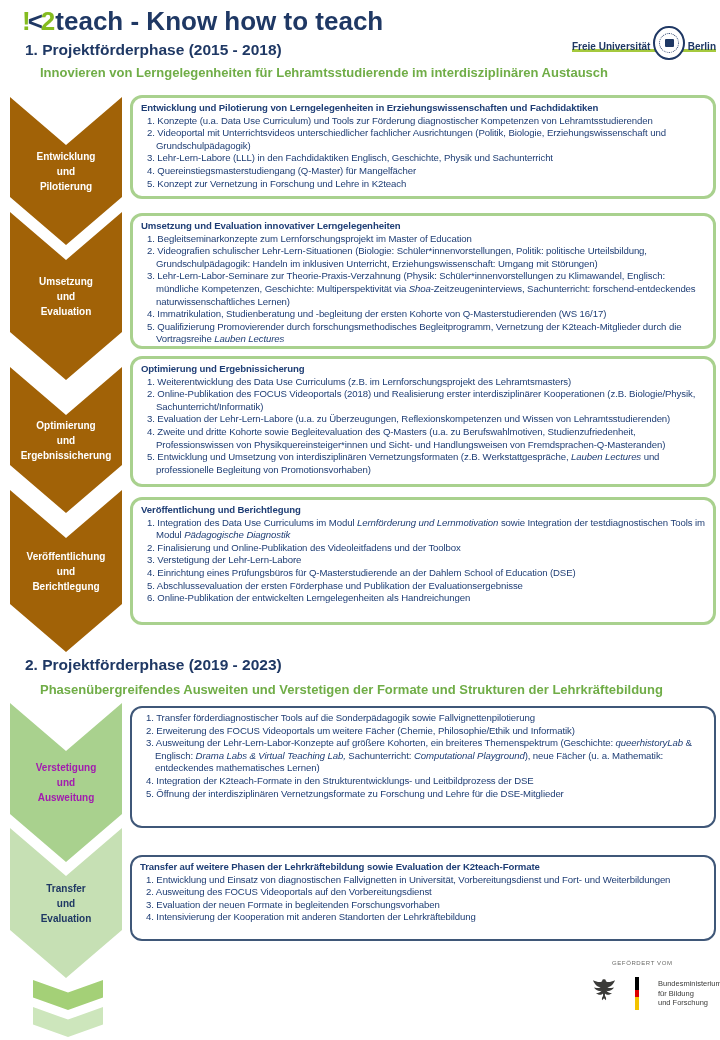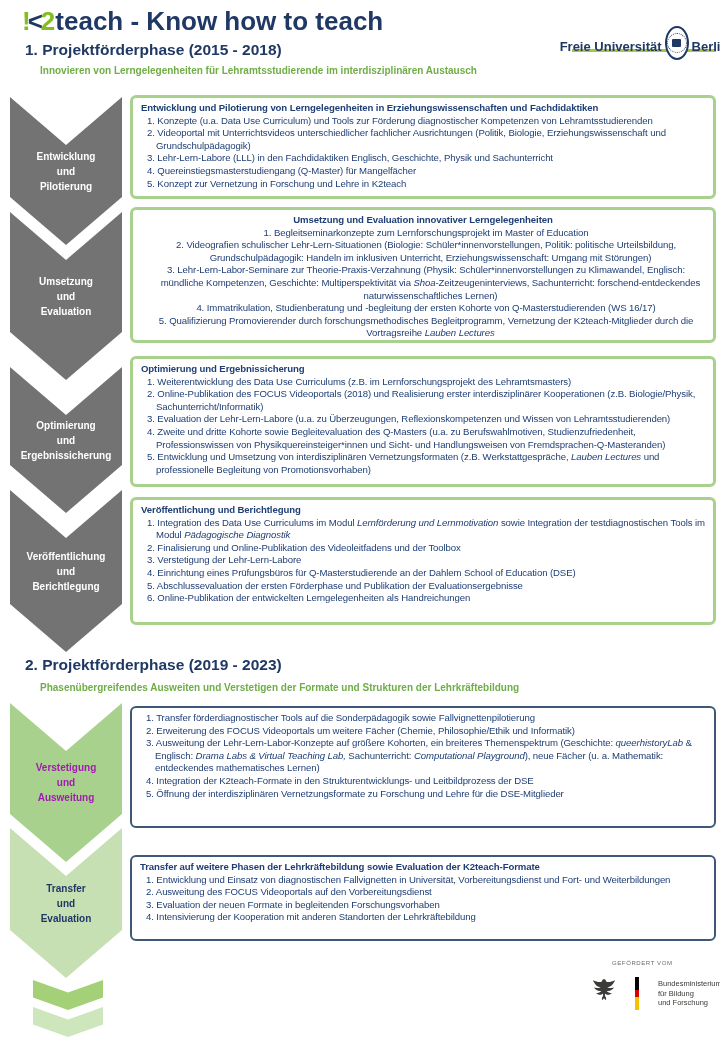--- a/index.html
+++ b/index.html
@@ -8,60 +8,60 @@
 
   
   .logo{position:absolute;left:22px;top:4px;font-size:26px;font-weight:bold;line-height:34px;white-space:nowrap;}
   .logo .green{color:#85BC20;}
   .logo .navy{color:#1F3864;}
   .logo .karms{letter-spacing:-1px;margin-left:-3px;margin-right:-1px;}
 
   .fu-logo{position:absolute;left:572px;top:20px;width:144px;height:42px;}
   .fu-underline{position:absolute;left:0;right:0;top:29px;height:3px;background:#A5C93D;}
   .fu-row{position:absolute;left:0;right:0;top:12px;display:flex;align-items:center;justify-content:center;gap:3px;}
-  .fu-text{font-size:13px;font-weight:bold;color:#1F3864;white-space:nowrap;}
+  .fu-text{font-size:10px;font-weight:bold;color:#1F3864;white-space:nowrap;}
   .fu-seal{width:34px;height:34px;border:2px solid #1F3864;border-radius:50%;background:#fff;box-sizing:border-box;
            display:flex;align-items:center;justify-content:center;z-index:2;margin-top:-6px;}
   .fu-seal-inner{width:18px;height:18px;border:1px dotted #1F3864;border-radius:50%;
            display:flex;align-items:center;justify-content:center;}
   .fu-seal-core{width:9px;height:8px;background:#1F3864;border-radius:1px;}
 
   
   .sec-heading{position:absolute;left:25px;font-size:15.5px;font-weight:bold;color:#1F3864;white-space:nowrap;}
   #h1{top:41px;} #h2{top:656px;}
-  .sec-sub{position:absolute;left:40px;font-size:10px;font-weight:bold;color:#70AD47;white-space:nowrap;}
+  .sec-sub{position:absolute;left:40px;font-size:13px;font-weight:bold;color:#70AD47;white-space:nowrap;}
   #s1{top:65px;} #s2{top:682px;}
 
   
   .chev{position:absolute;left:10px;width:112px;
         clip-path:polygon(0 0,50% 48px,100% 0,100% calc(100% - 48px),50% 100%,0 calc(100% - 48px));
         display:flex;flex-direction:column;justify-content:center;align-items:center;text-align:center;}
   .chev .line{font-size:10px;font-weight:bold;line-height:15px;}
-  .chev-navy{background:#737373;color:#ffffff;justify-content:center;}
+  .chev-navy{background:#a16207;color:#ffffff;justify-content:center;}
   #c1{top:97px;height:148px;}
   #c2{top:212px;height:168px;}
   #c3{top:367px;height:146px;}
   #c4{top:490px;height:162px;}
   #c5{top:703px;height:159px;background:#A9D18E;color:#a21caf;}
   #c6{top:828px;height:150px;background:#C6E0B4;color:#1F3864;}
 
   .band{position:absolute;left:33px;width:70px;height:30px;
         clip-path:polygon(0 0,50% 42%,100% 0,100% 58%,50% 100%,0 58%);}
   #band1{top:980px;background:#A4D077;}
   #band2{top:1007px;background:#CDE6BC;}
 
   
   .box{position:absolute;left:130px;width:586px;box-sizing:border-box;background:#ffffff;
-       border-radius:6px;padding:4px 8px 18px 8px;overflow:hidden;}
+       border-radius:12px;padding:4px 8px 18px 8px;overflow:hidden;}
   .box-green{border:3px solid #A9D18E;}
   .box-navy{border:2px solid #3F5778;}
   .box-title{font-size:9.6px;font-weight:bold;line-height:12.6px;color:#1F3E75;letter-spacing:-0.1px;}
   .box-item{font-size:9.6px;line-height:12.6px;color:#1F3E75;padding-left:15px;text-indent:-9px;letter-spacing:-0.1px;}
   #b1{top:95px;height:104px;}
-  #b2{top:207px;height:136px;text-align:center;}
+  #b2{top:213px;height:136px;}
   #b3{top:356px;height:131px;}
   #b4{top:497px;height:128px;}
   #b5{top:706px;height:122px;}
   #b6{top:855px;height:86px;}
 
   
   .funded{position:absolute;left:612px;top:960px;font-size:6px;letter-spacing:0.6px;color:#6b6b68;}
   .bmbf{position:absolute;left:592px;top:977px;display:flex;align-items:flex-start;gap:19px;}
   .flag{width:4px;height:33px;background:linear-gradient(to bottom,#000 0,#000 39%,#d00 39%,#d00 61%,#f3c300 61%,#f3c300 100%);}
   .ministry{font-size:7.5px;line-height:9.5px;color:#3b3b39;padding-top:2px;}

